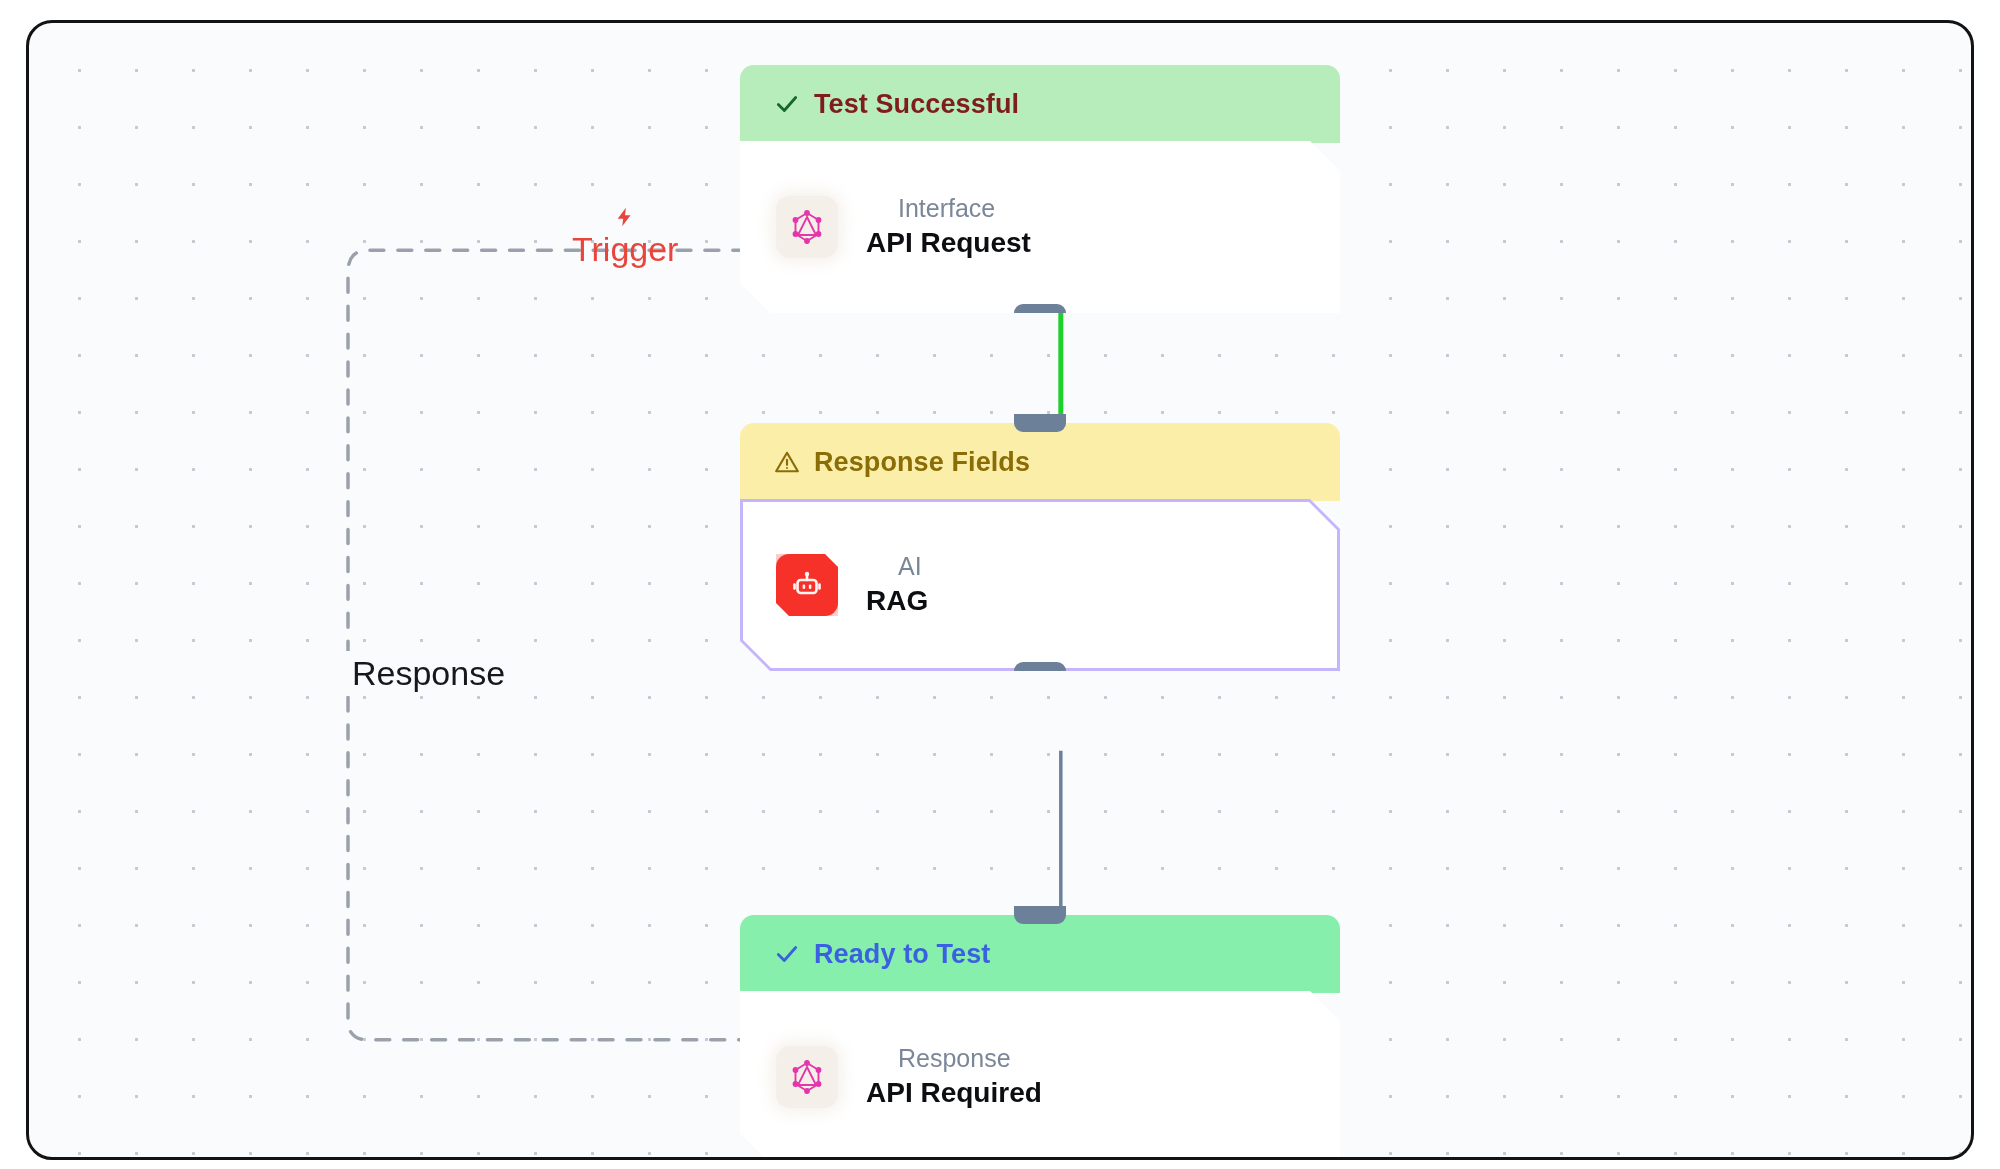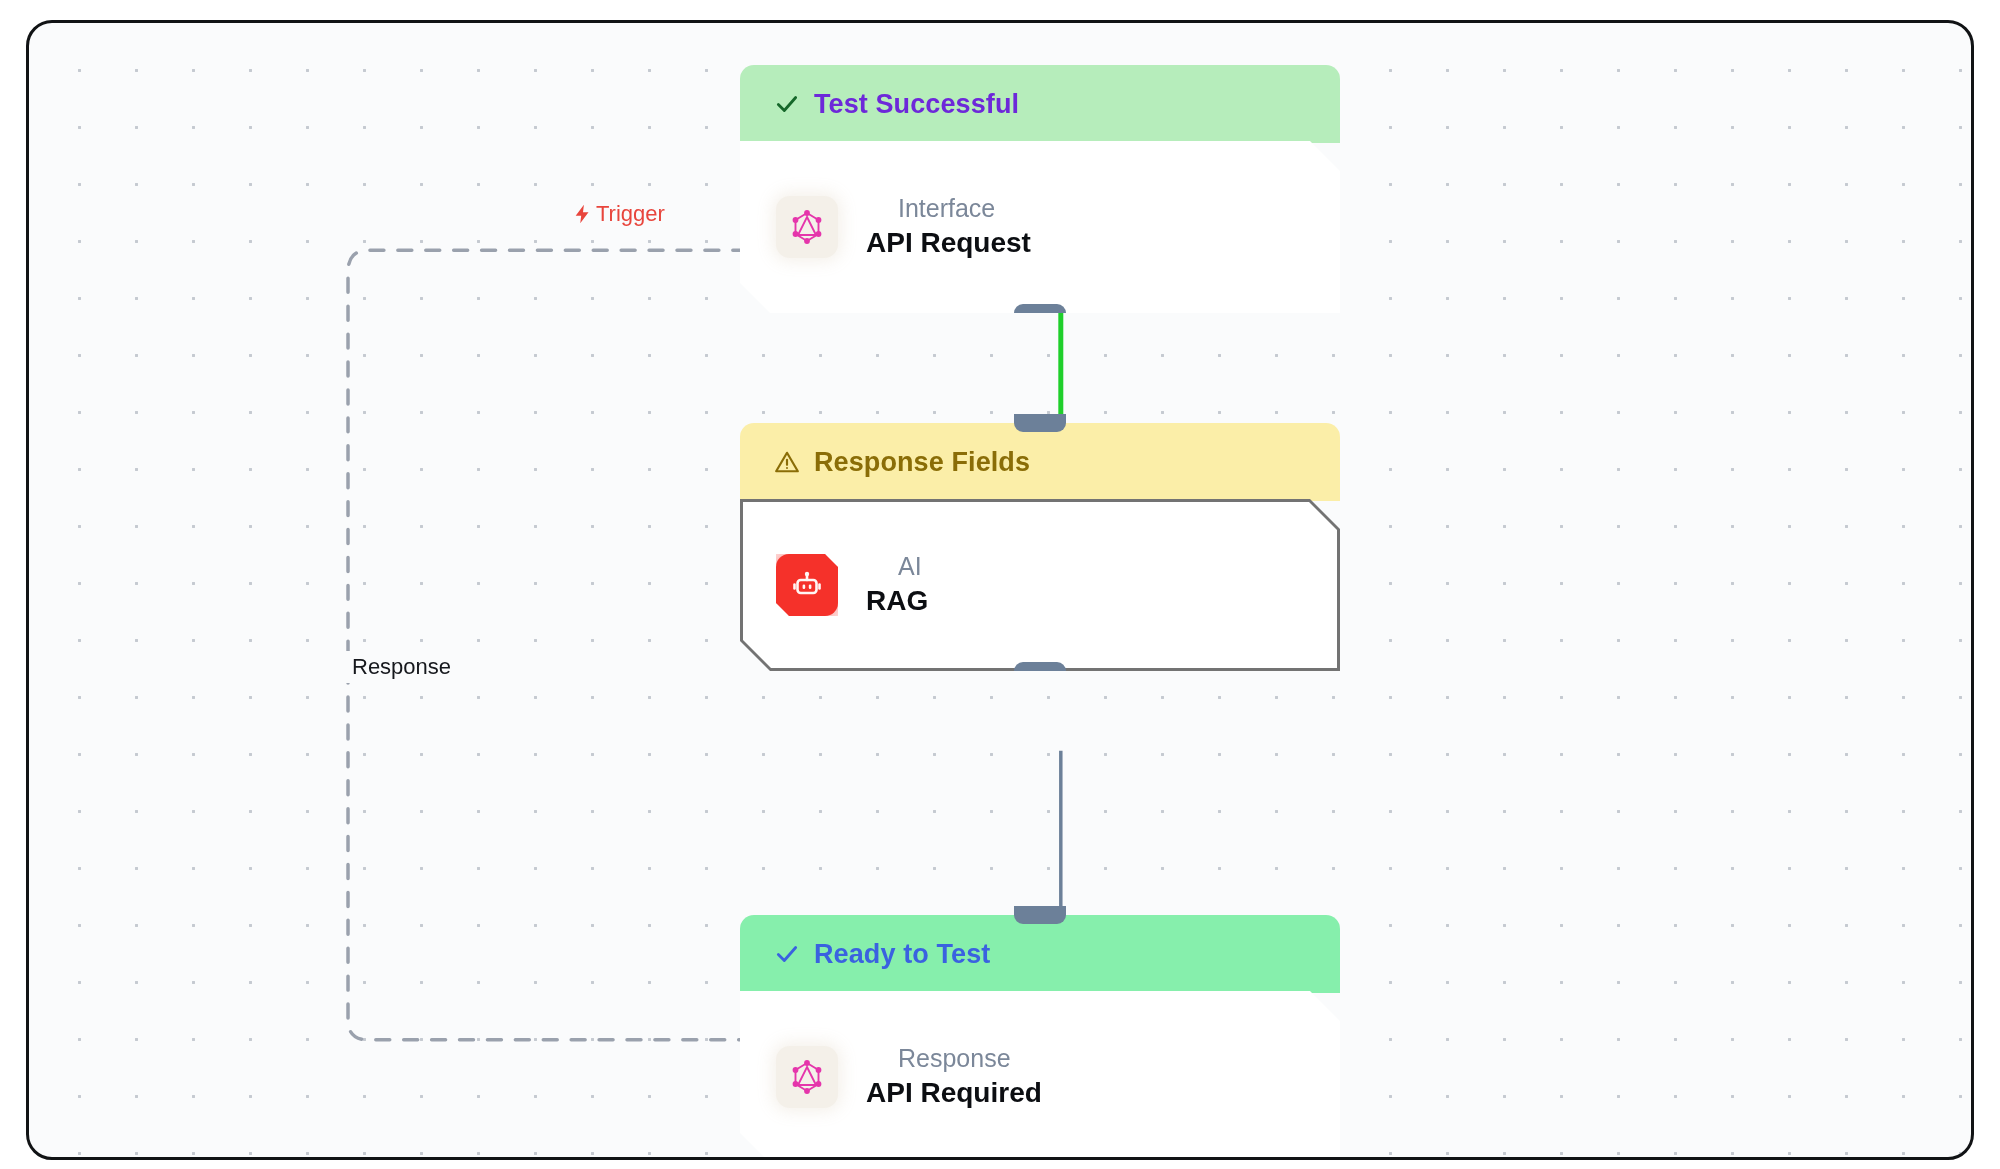--- a/index.html
+++ b/index.html
@@ -35,25 +35,26 @@
     opacity: .55;
     pointer-events: none;
   }
 
   
   #edges { position: absolute; inset: 0; pointer-events: none; }
 
   
   .edge-label {
     position: absolute;
-    font-size: 22px;
+    font-size: 34px;
     white-space: nowrap;
     display: flex;
     align-items: center;
     gap: 2px;
+    flex-direction: column;
   }
   #trigger-label {
     left: 543px;
     top: 177px;
     color: #e8453c;
     font-weight: 400;
   }
   #trigger-label .bolt { display: inline-block; width: 22px; height: 28px; }
   #response-label {
     left: 313px;
@@ -82,21 +83,21 @@
     font-weight: 700;
     letter-spacing: .1px;
   }
   .status-banner .sb-icon {
     display: inline-flex;
     align-items: center;
     justify-content: center;
     width: 26px;
     height: 26px;
   }
-  .status-success { background: #b6edbb; color: #6d28d9; }
+  .status-success { background: #b6edbb; color: #7f1d1d; }
   .status-warning { background: #fbeea8; color: #8a6d07; }
   .status-info    { background: #86efac; color: #3a62e0; }
 
   
   .card-body {
     position: relative;
     height: 172px;
     background: #ffffff;
     display: flex;
     align-items: center;
@@ -109,21 +110,21 @@
       100% 30px,
       100% 100%,
       30px 100%,
       0 calc(100% - 30px)
     );
     filter: drop-shadow(0 5px 10px rgba(16,24,40,.10))
             drop-shadow(0 1px 2px rgba(16,24,40,.07));
   }
   
   .card-body.selected {
-    background: #737373;
+    background: #c4b5fd;
     padding-left: 16px;
     filter: none;
   }
   .card-body.selected > .inner {
     position: absolute;
     left: 3px; top: 3px; right: 3px; bottom: 3px;
     background: #ffffff;
     clip-path: polygon(
       0 0,
       calc(100% - 28px) 0,

